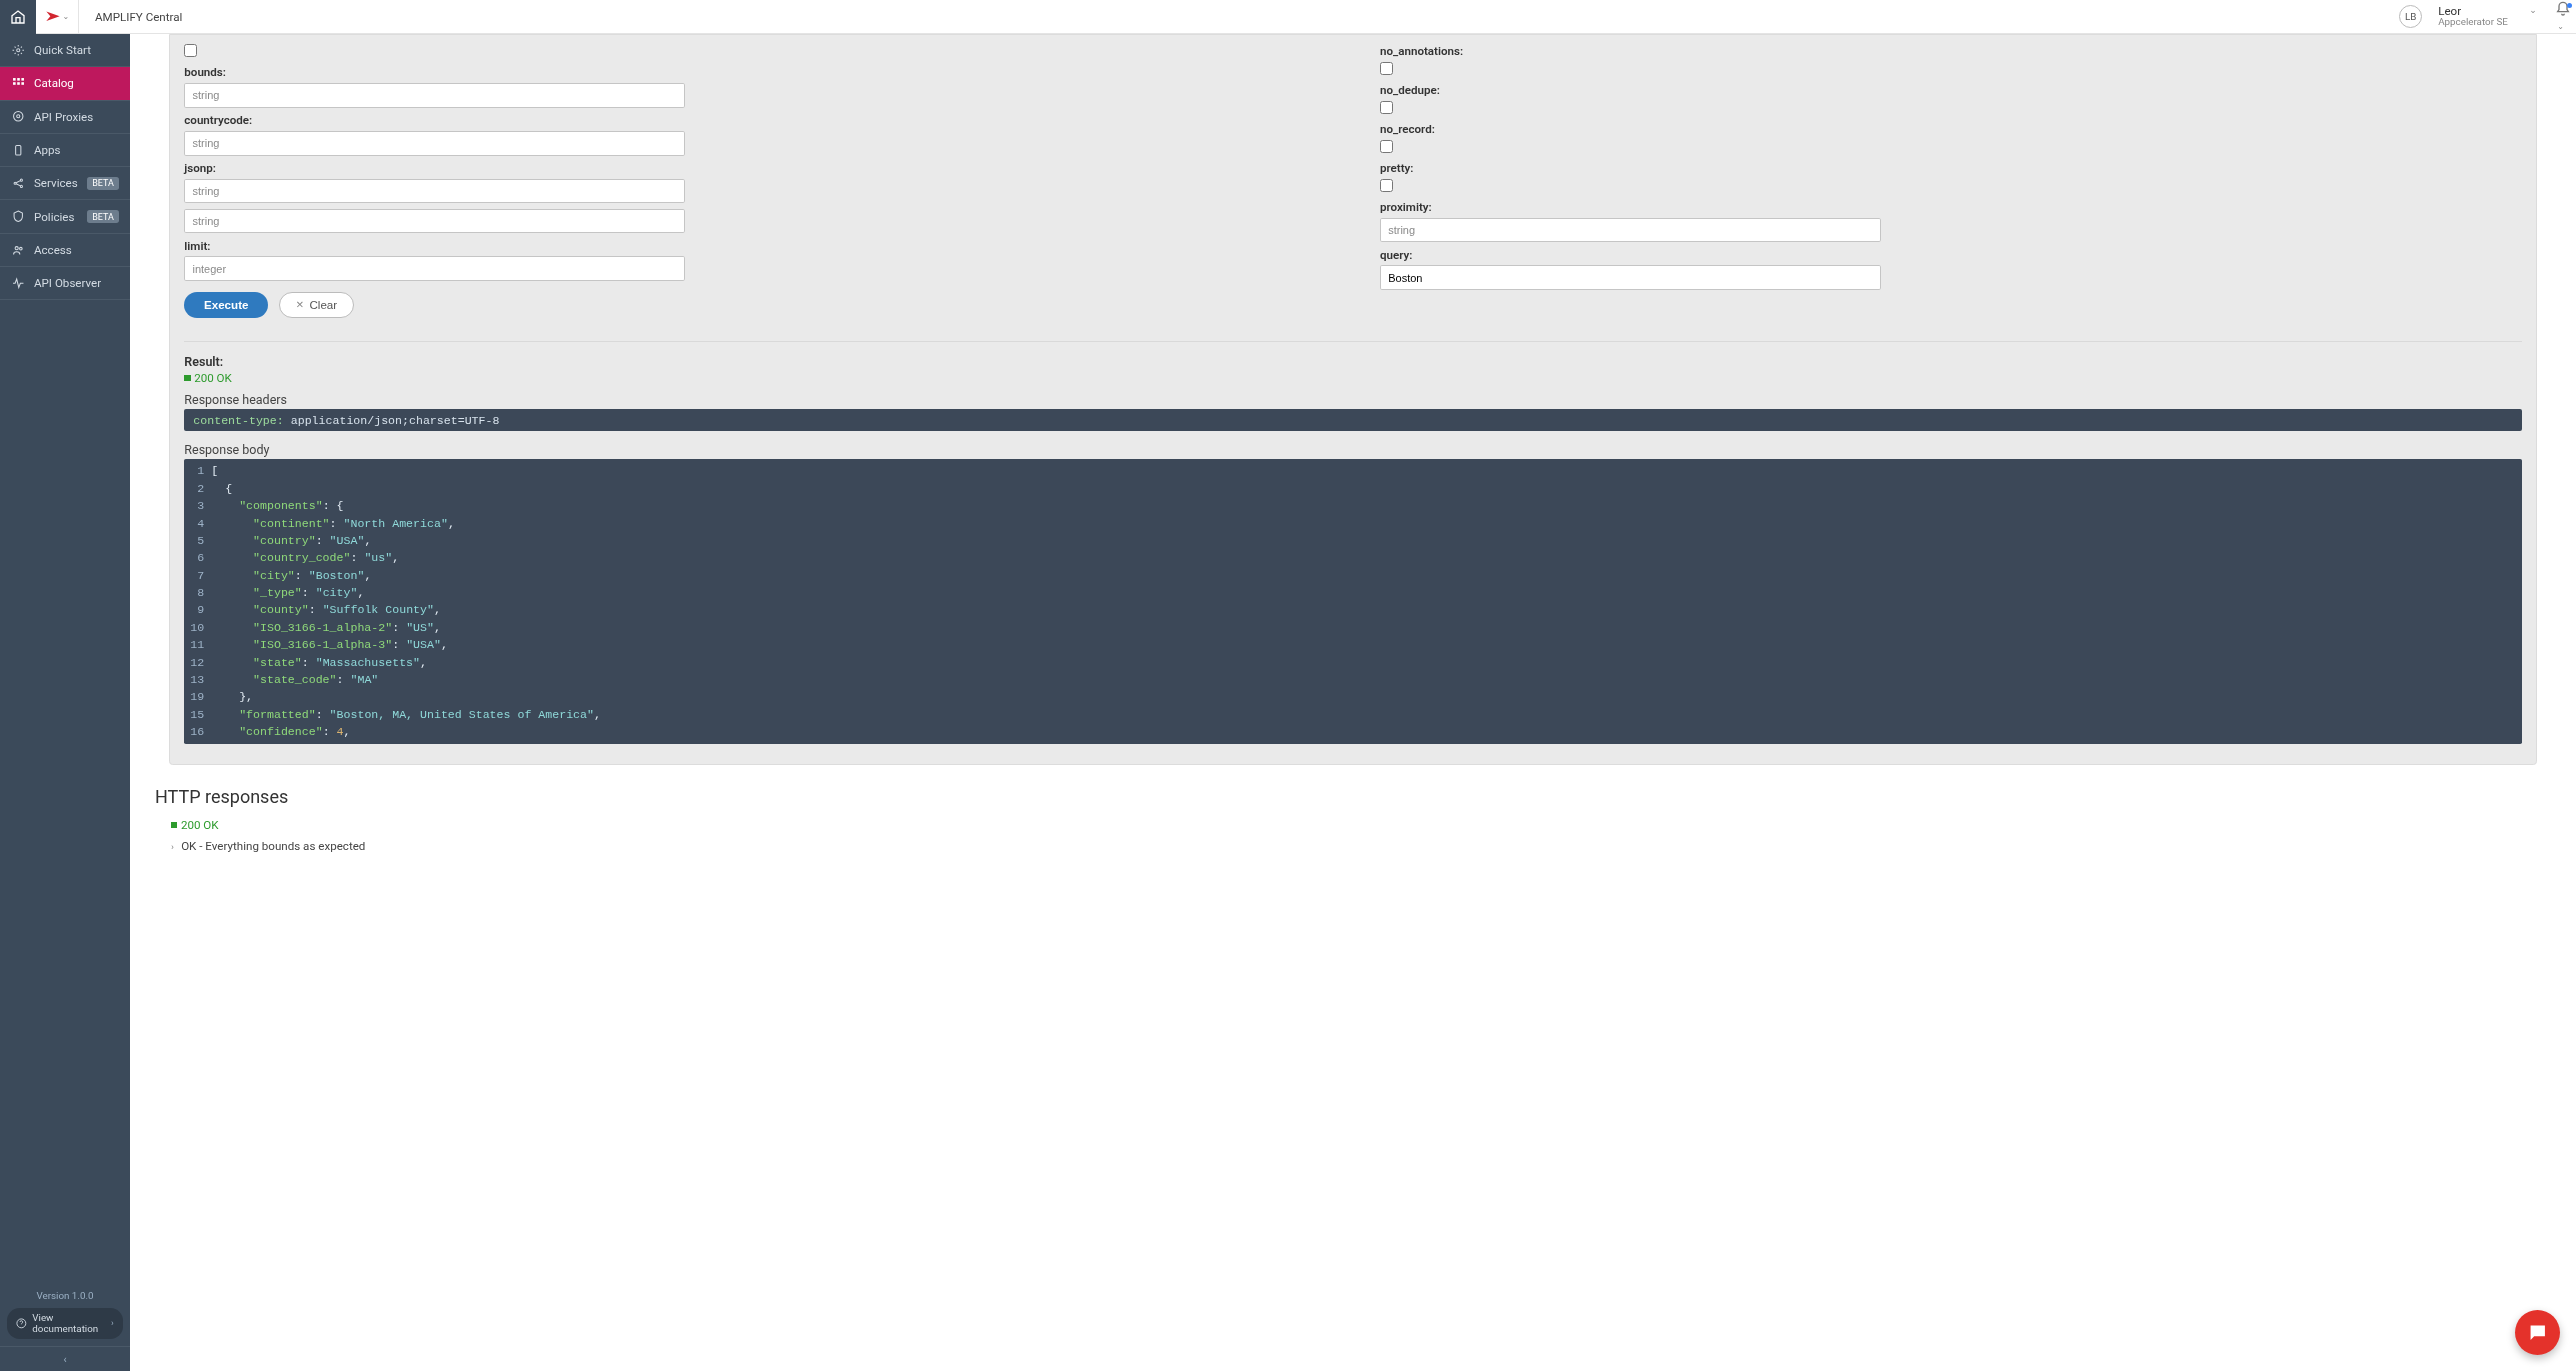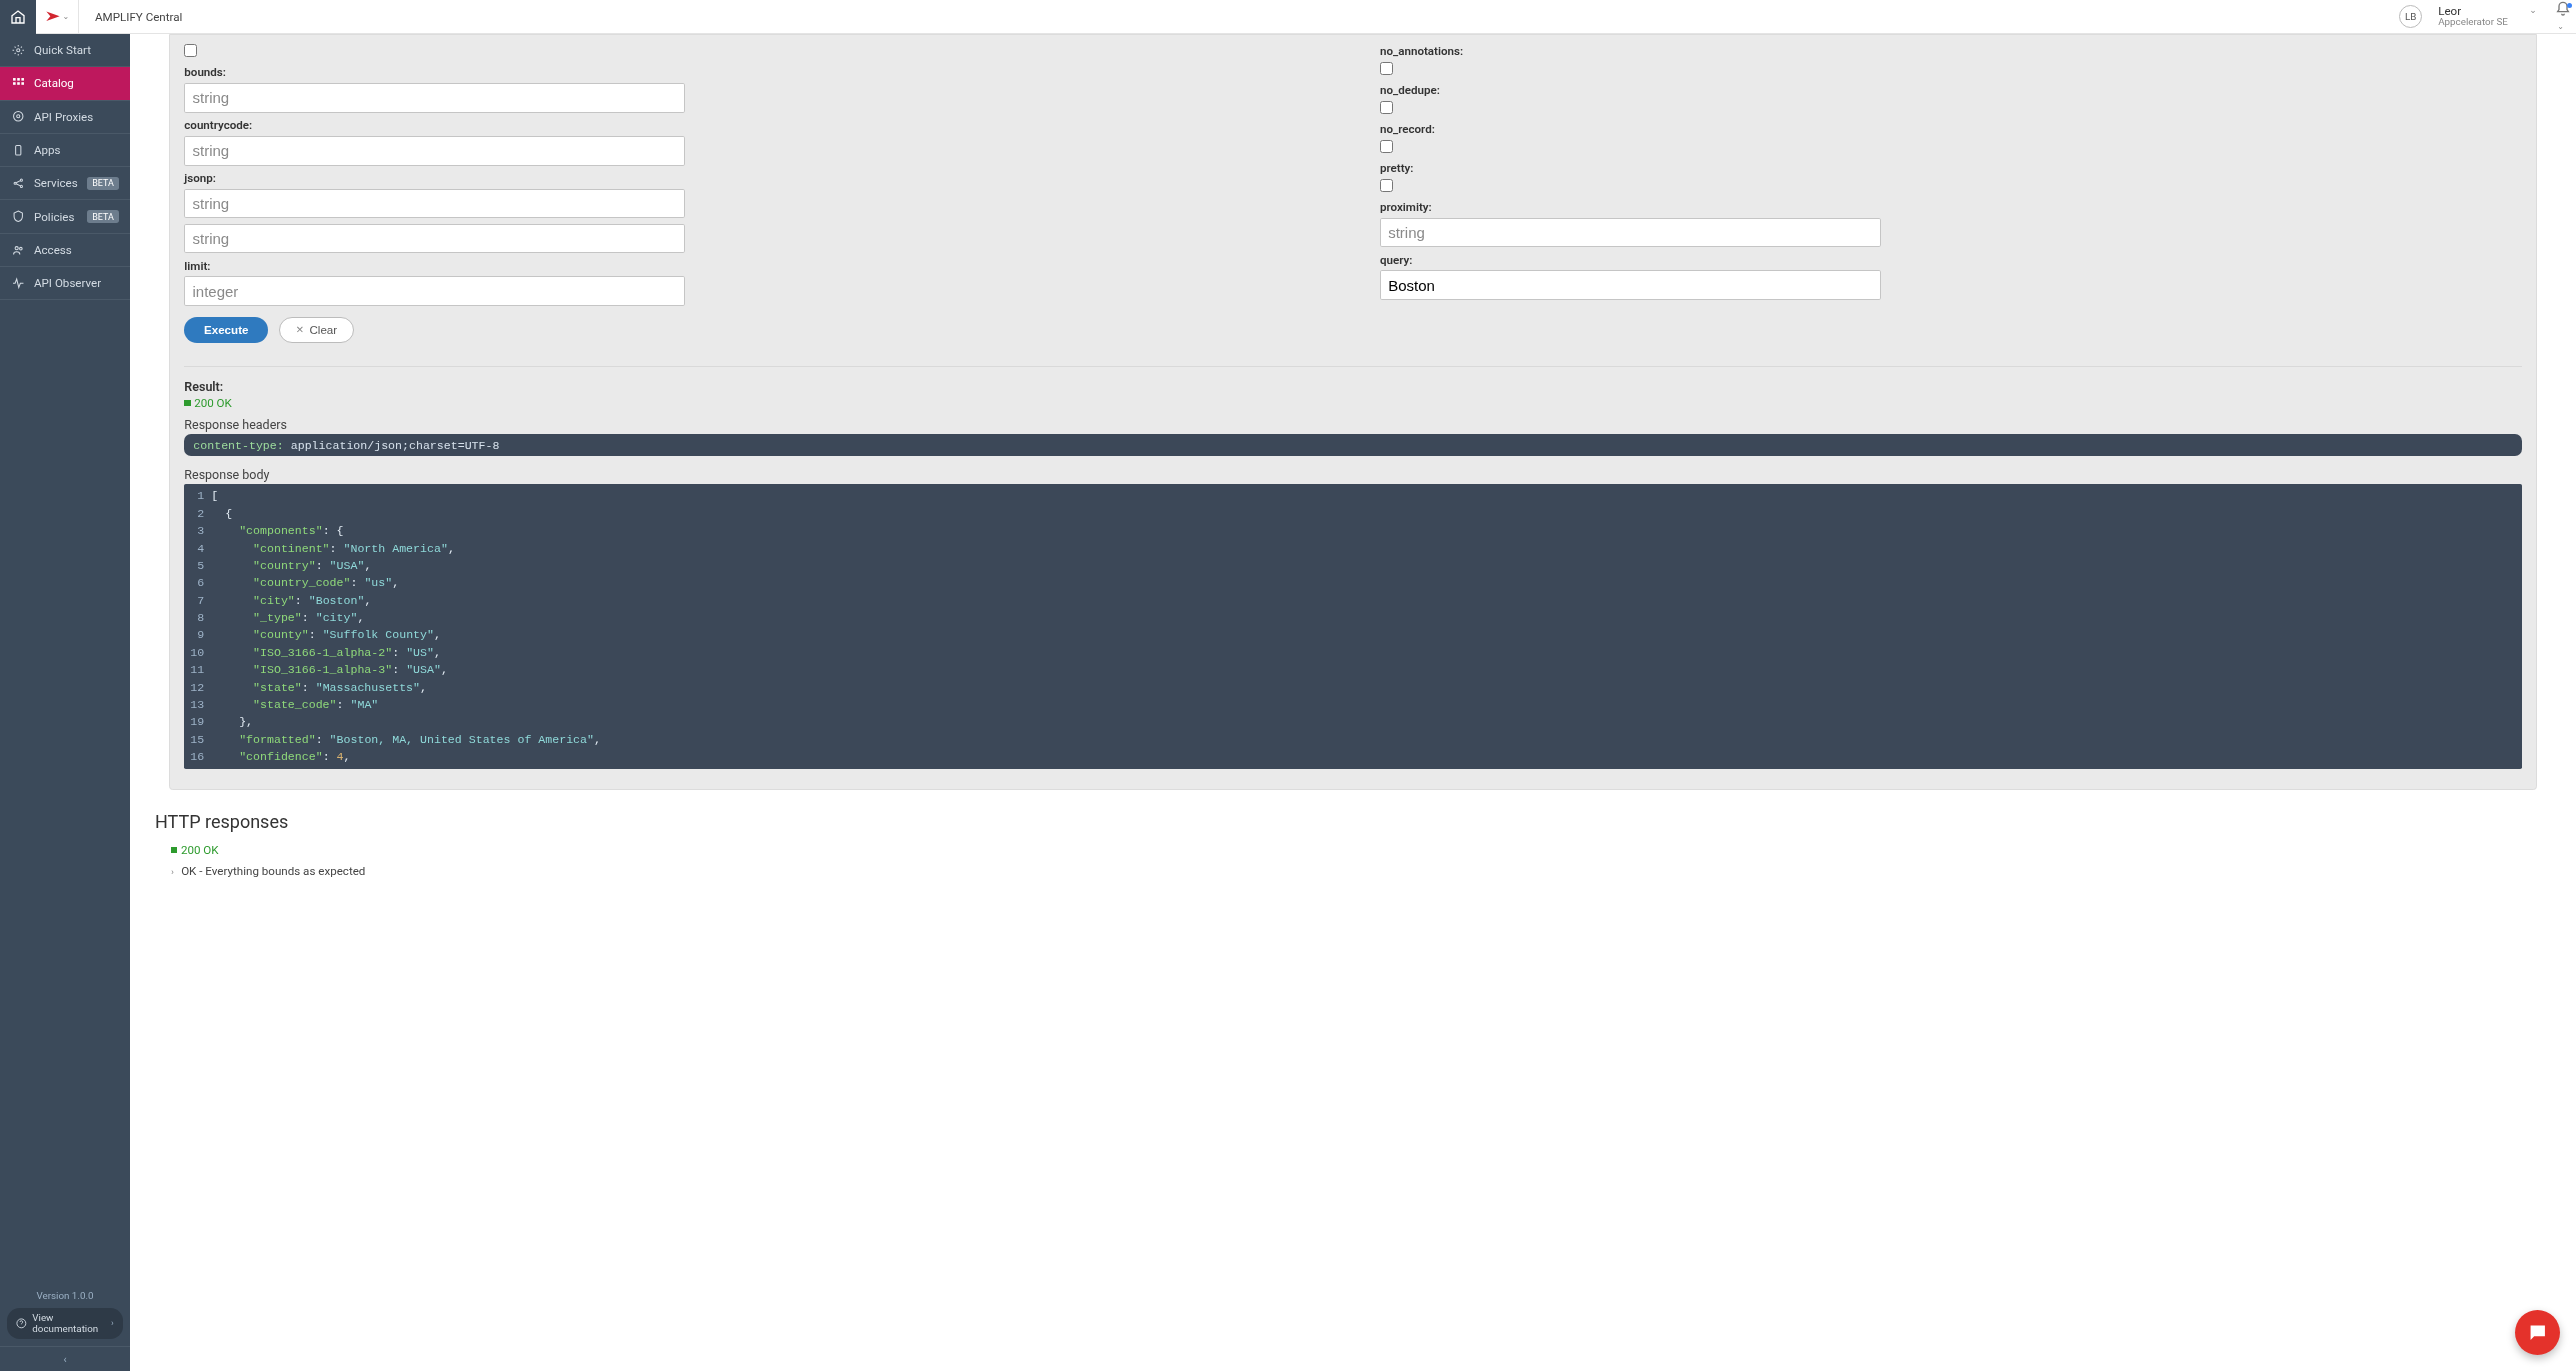--- a/index.html
+++ b/index.html
@@ -39,37 +39,37 @@
 
   
   .main { flex: 1; overflow-y: auto; background: #fff; padding-bottom: 18px; position: relative; }
   .api-box { margin: 0 39px 21.5px; background: #eaeaea; border: 0.9px solid #dcdcdc; border-radius: 0 0 3.6px 3.6px; padding: 0 14.3px 19.7px; }
 
   .params-cols { display: flex; gap: 54px; padding: 9px 0 7.2px; }
   .params-col { flex: 1; }
 
   .param-block { margin-bottom: 5.4px; }
   .param-label { font-weight: 600; font-size: 11.6px; color: #333; margin-bottom: 3.6px; display: block; }
-  .param-input { width: 100%; max-width: 501px; border: 0.9px solid #c5c5c5; background: #fff; font-size: 15px; padding: 5.4px 7.2px; border-radius: 1.8px; }
+  .param-input { width: 100%; max-width: 501px; border: 0.9px solid #c5c5c5; background: #fff; font-size: 11px; padding: 5.4px 7.2px; border-radius: 1.8px; }
   .param-input::placeholder { color: #8a8a8a; }
   .param-check { margin: 0; }
 
   .action-row { display: flex; gap: 10.7px; padding-top: 5.4px; padding-bottom: 16px; }
   .btn-exec { background: #2f7abf; color: #fff; border: none; border-radius: 16px; padding: 5.4px 19.7px; font-size: 11.6px; font-weight: 600; cursor: pointer; }
   .btn-clear { background: #fff; color: #555; border: 0.9px solid #bcbcbc; border-radius: 16px; padding: 5.4px 16px; font-size: 11.6px; cursor: pointer; display: flex; align-items: center; gap: 5.4px; }
   .btn-clear .x { font-size: 9.8px; color: #888; }
 
   .hr { border: none; border-top: 1.8px solid #d9d9d9; margin: 0 0 12.5px; }
 
   .result-block .result-title { font-weight: 600; font-size: 12.5px; margin-bottom: 1.8px; }
   .status-line { color: #2e9b2e; font-size: 11.6px; margin-bottom: 7.2px; display: flex; align-items: center; gap: 3.6px; }
   .status-line .dot { width: 6.3px; height: 6.3px; background: #2e9b2e; display: inline-block; }
 
   .subhdr { font-size: 12.5px; color: #444; margin: 5.4px 0 1.8px; }
-  .hdr-code { background: #3c4858; color: #d7e2ec; font-family: "Courier New", monospace; font-size: 11.6px; padding: 4.5px 9px; border-radius: 7px; }
+  .hdr-code { background: #3c4858; color: #d7e2ec; font-family: "Courier New", monospace; font-size: 11.6px; padding: 4.5px 9px; border-radius: 2px; }
   .hdr-code .hk { color: #9ddc9d; }
 
   .body-code { background: #3c4858; color: #e3ecf4; font-family: "Courier New", monospace; font-size: 11.6px; border-radius: 1.8px; padding: 3.6px 0; line-height: 1.5; overflow: hidden; }
   .code-line { display: flex; }
   .code-line .ln { width: 27px; text-align: right; padding-right: 7.2px; color: #9db2c7; user-select: none; }
   .code-line .ct { white-space: pre; }
   .jk { color: #8fd97a; }
   .jv-str { color: #8fd9d9; }
   .jv-num { color: #d9b26f; }
 

